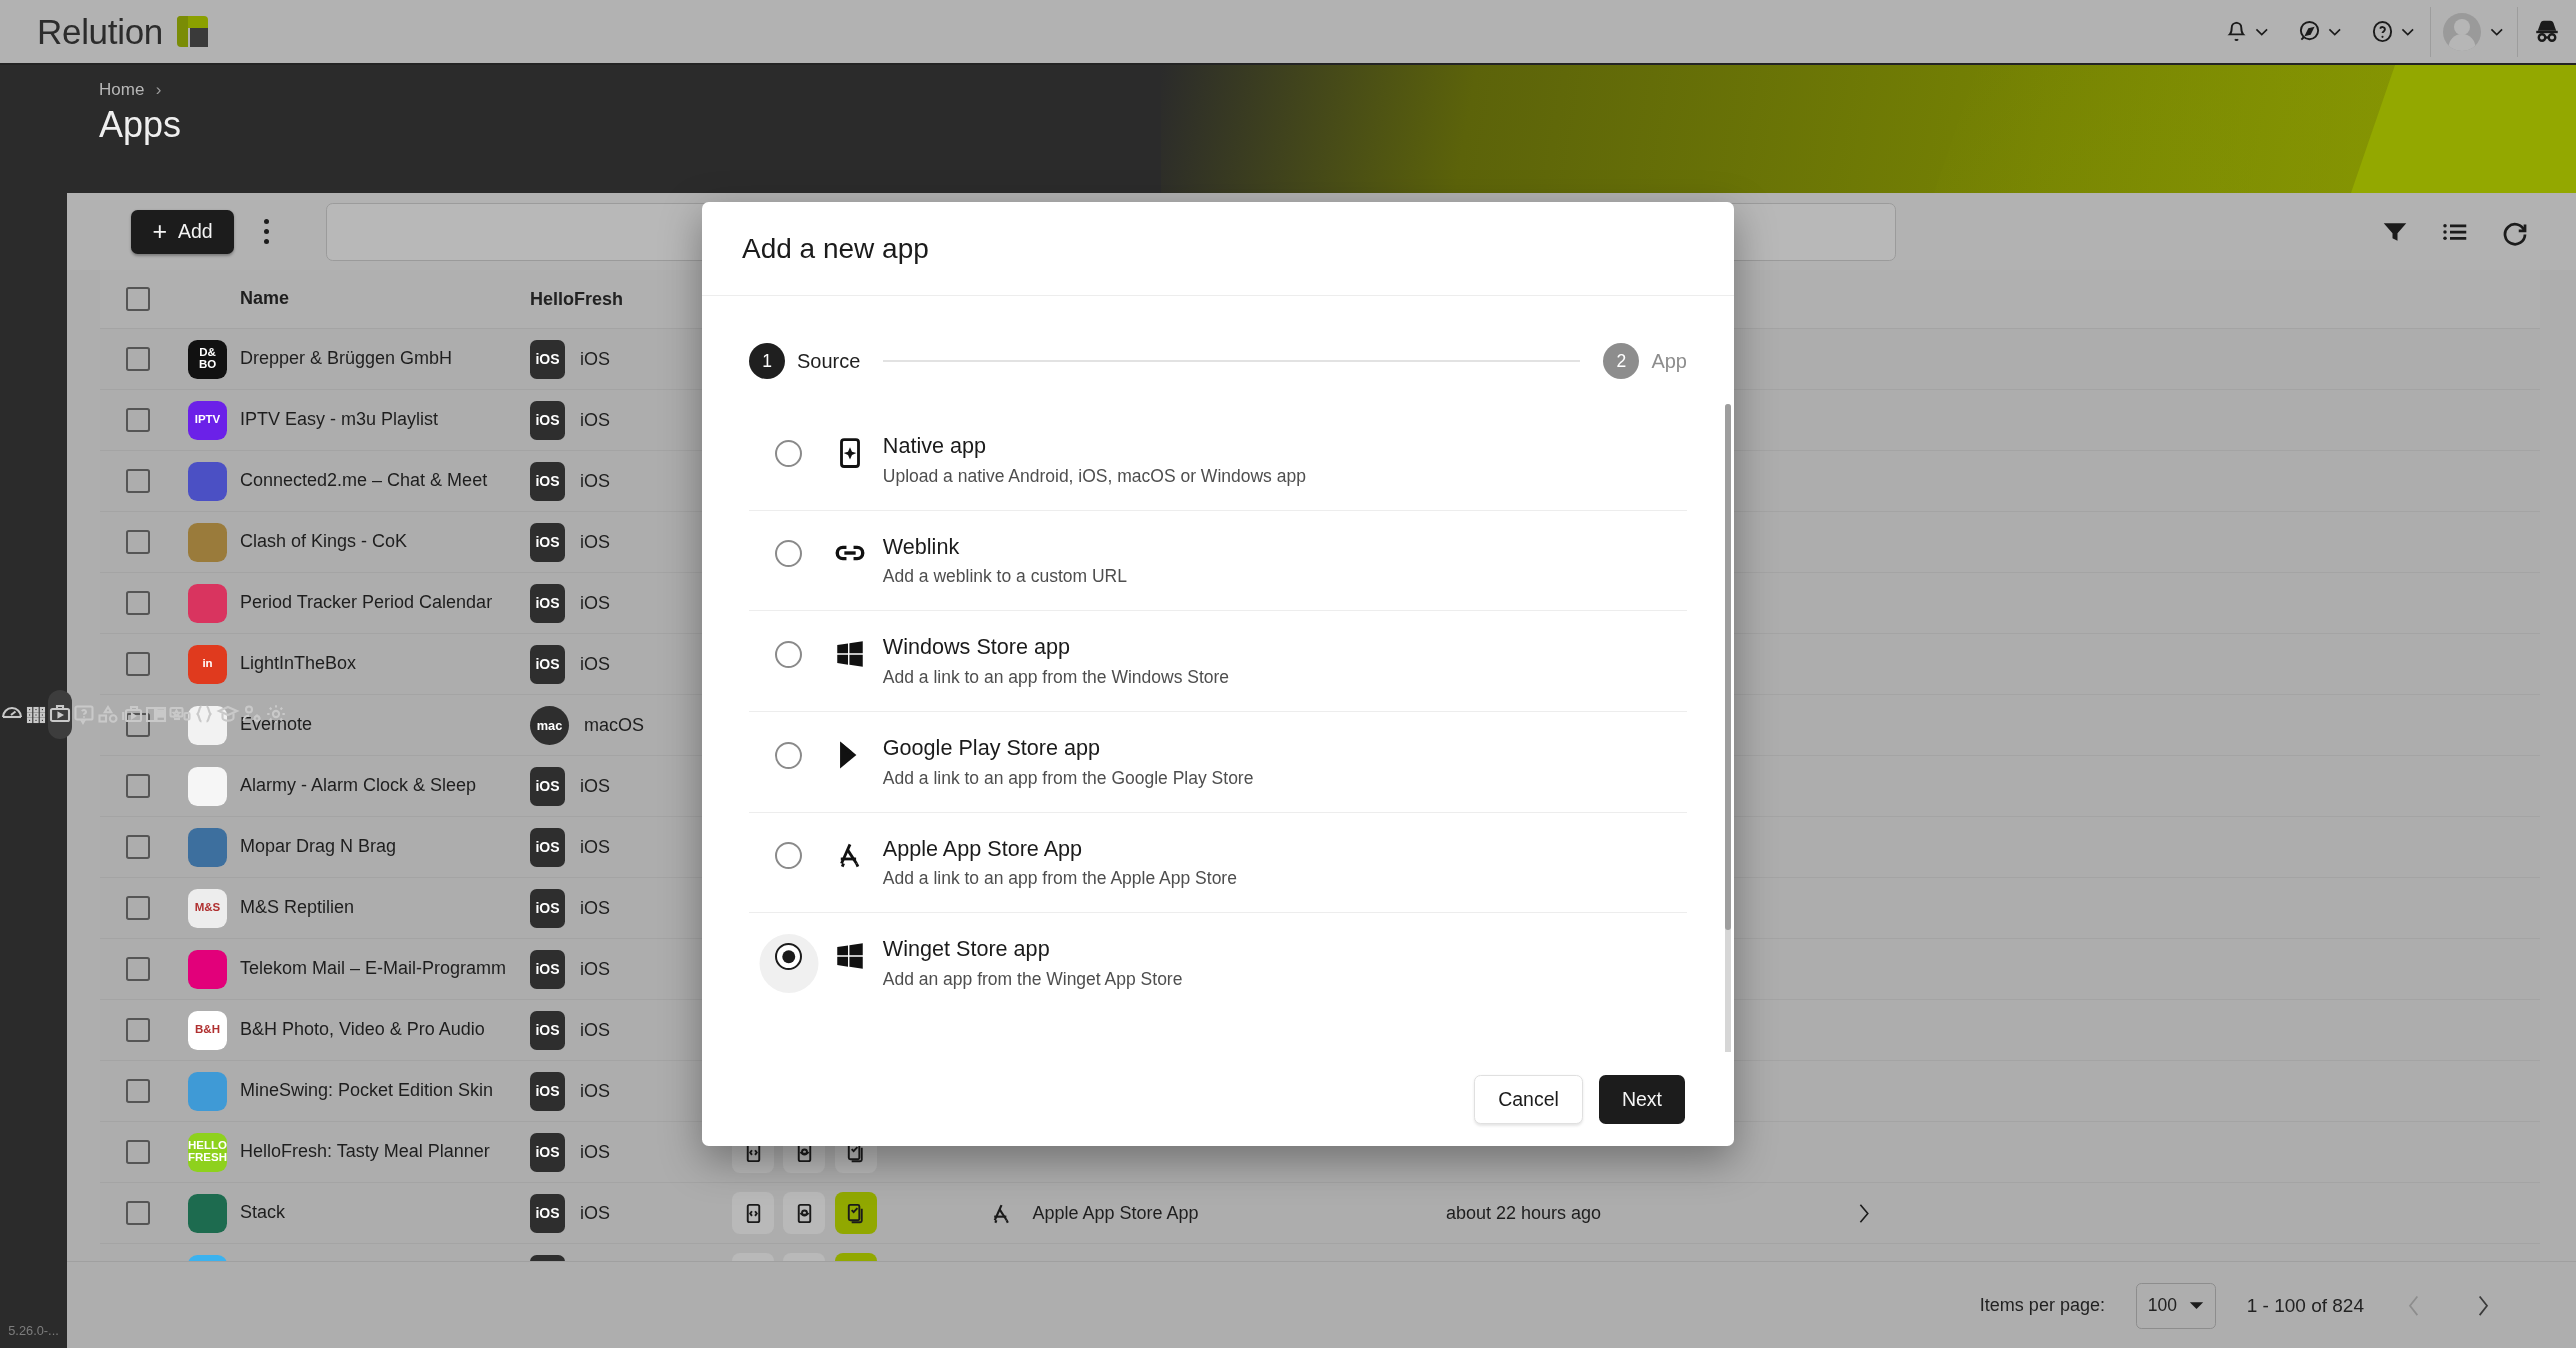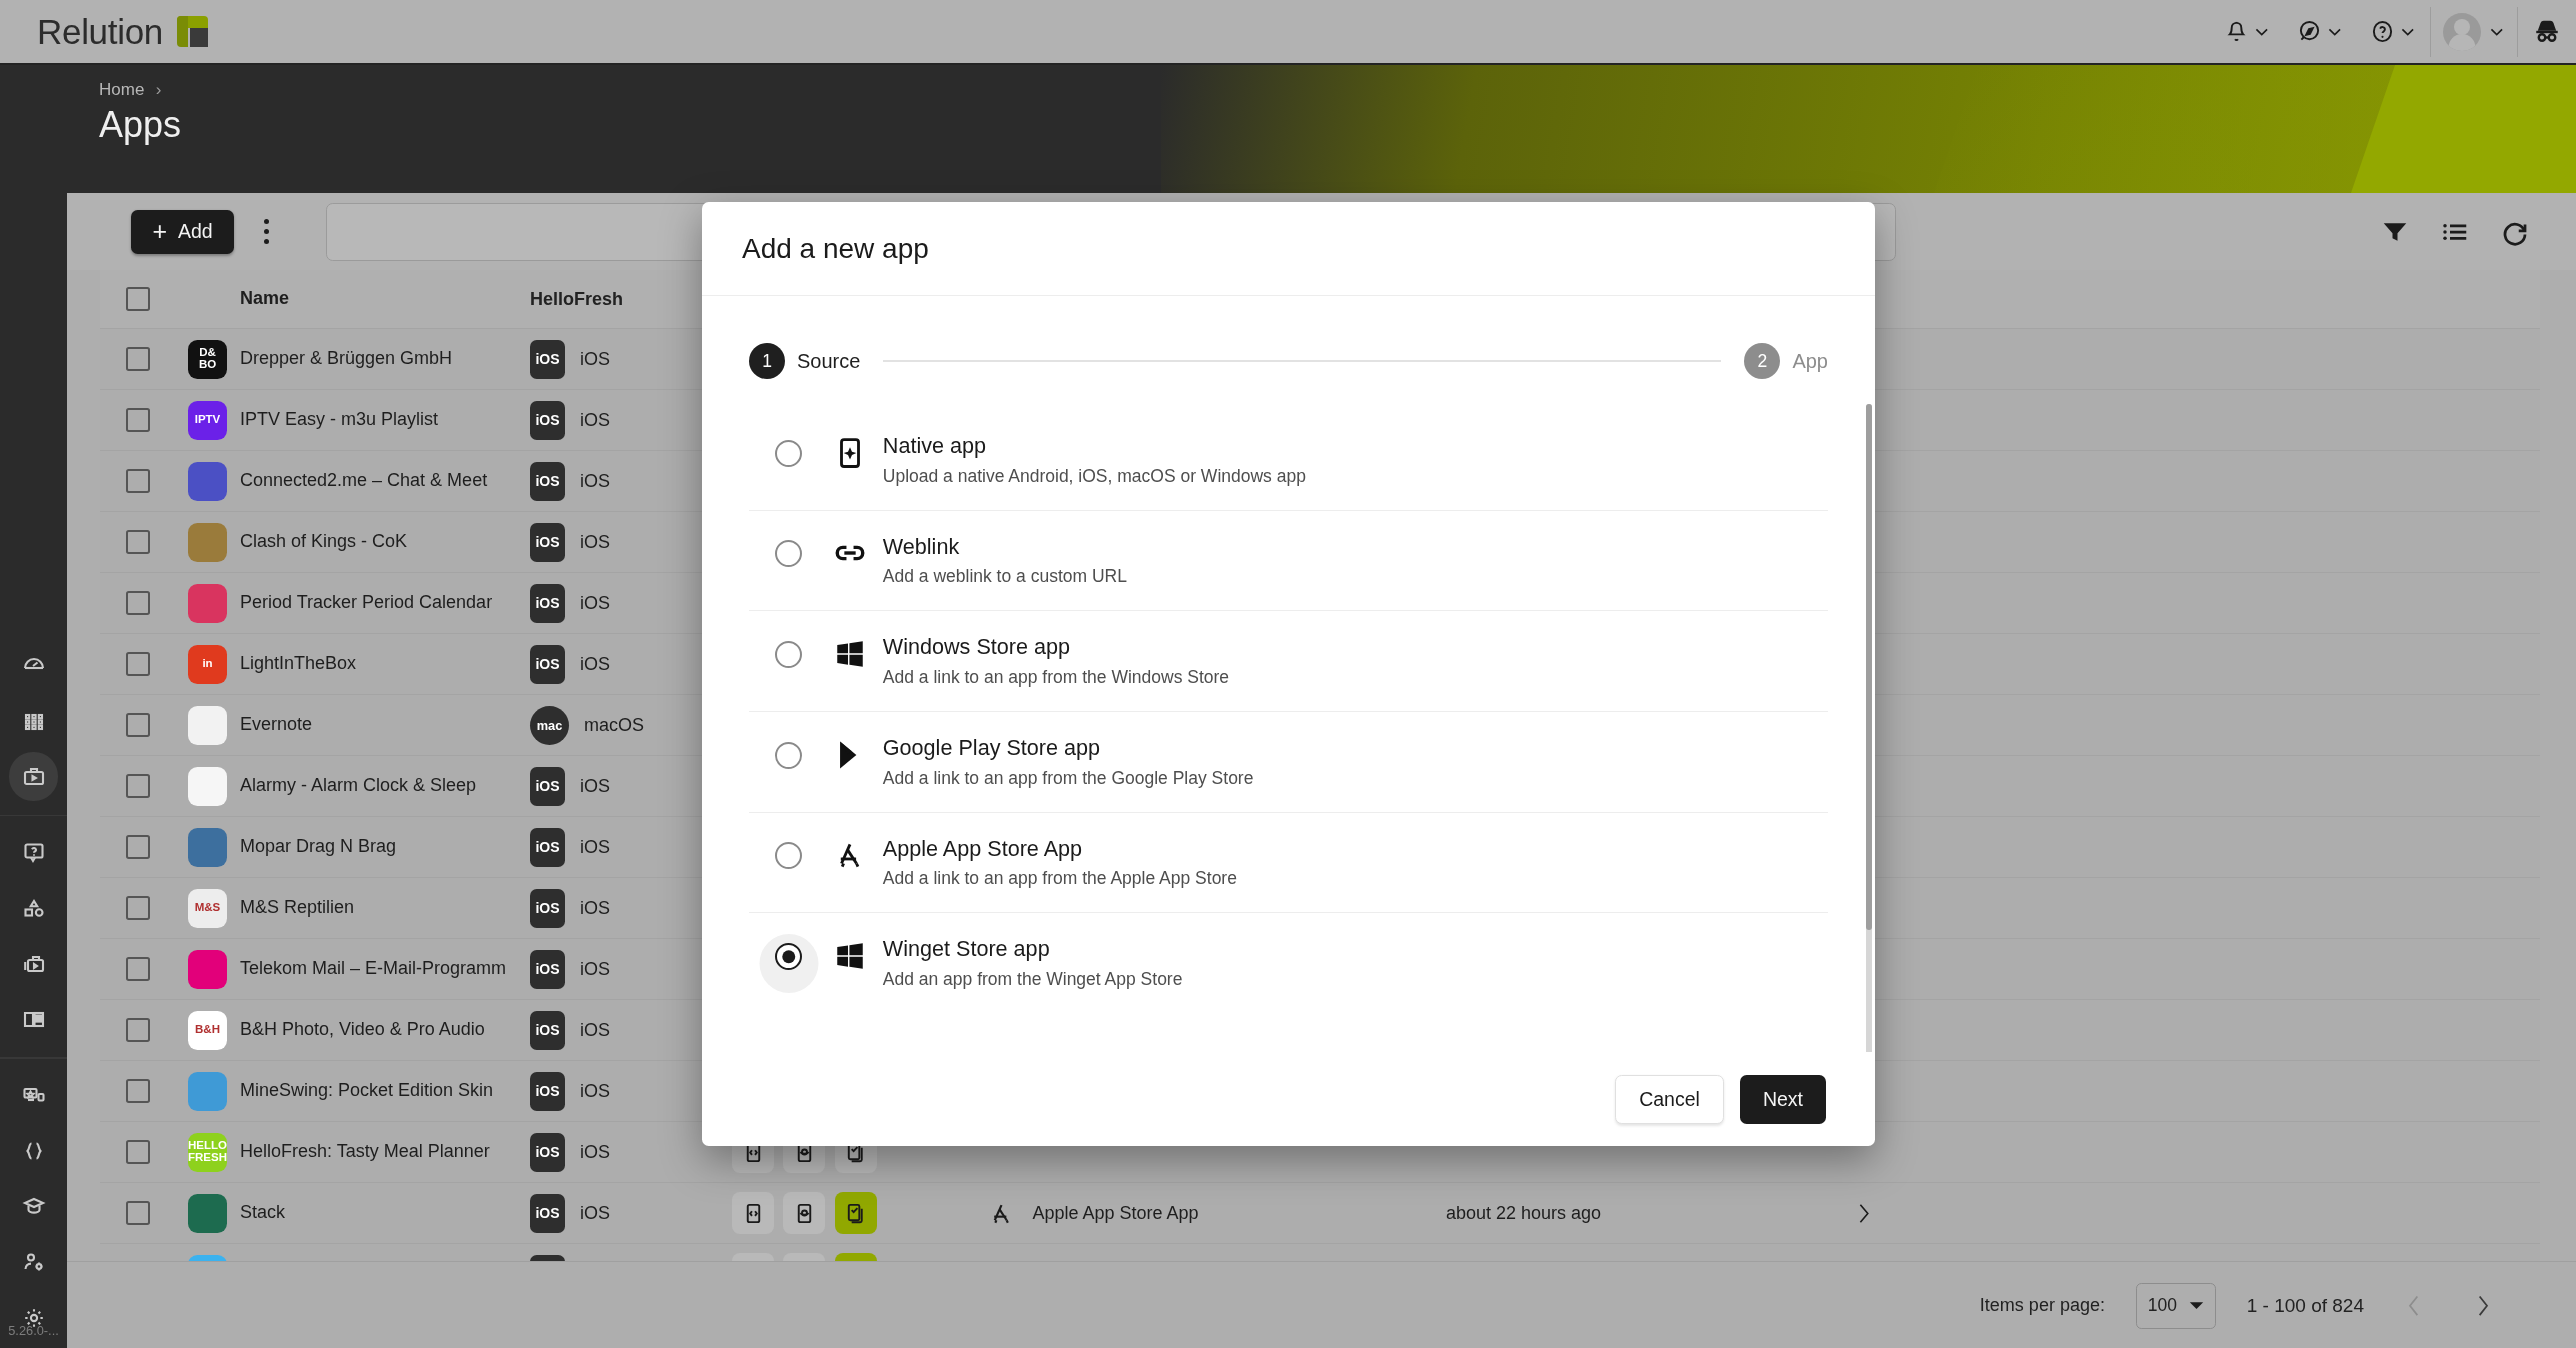--- a/index.html
+++ b/index.html
@@ -32,21 +32,21 @@
      border-left: 1.3px solid #9d9d9d; border-right: 1.3px solid #9d9d9d; }
   .avatar { width: 38px; height: 38px; border-radius: 50%; background: #9a9a9a; overflow: hidden; position: relative; }
   .avatar::before { content:""; position:absolute; left:50%; top:6px; transform:translateX(-50%); width:16px; height:16px; border-radius:50%; background:#b6b6b6;}
   .avatar::after { content:""; position:absolute; left:50%; bottom:-1.3px; transform:translateX(-50%); width:27px; height:17.5px; border-radius:13.5px 13.5px 0 0; background:#b6b6b6;}
   .incognito-btn { display:flex; align-items:center; justify-content:center; width: 58px; height: 65px; cursor: pointer; }
 
   
   .sidebar {
     position: absolute; top: 65px; left: 0; width: 67px; height: 1284px;
     background: #2b2b2b; z-index: 4;
-    display: flex; flex-direction: column; align-items: center; padding-top: 21.6px; justify-content: flex-end;
+    display: flex; flex-direction: row; align-items: center; padding-top: 21.6px;
   }
   .sb-item { width: 49px; height: 49px; margin-bottom: 6.7px; border-radius: 24px;
     display:flex; align-items:center; justify-content:center; cursor:pointer; }
   .sb-item svg { width: 24px; height: 24px; stroke:#c9c9c9; fill:none; stroke-width:2.1; }
   .sb-item.active { background: #3d3d3d; }
   .sb-sep { width: 67px; height: 1.3px; background: #383838; margin: 6.7px 0 12px; }
   .sb-version { position:absolute; bottom: 10.8px; left:0; width:67px; text-align:center;
       font-size: 12.8px; color:#7d7d7d; }
 
   
@@ -115,21 +115,21 @@
      padding-right: 74px; gap: 31px; border-top: 1.3px solid #a0a0a0; }
   .pg-label { font-size: 18px; color:#222; }
   .pg-select { height: 46px; min-width: 75px; padding: 0 10.8px; border: 1.3px solid #8d8d8d;
      border-radius: 5.4px; display:flex; align-items:center; gap: 12px; font-size: 17.5px; color:#222; cursor:pointer; }
   .pg-range { font-size: 19px; color:#222; }
   .pg-arrow { width: 38px; height: 38px; display:flex; align-items:center; justify-content:center; cursor:pointer; }
 
   
   .scrim { position:absolute; inset:0; background: rgba(255,255,255,0.0); z-index: 20; }
   .modal {
-    position:absolute; left: 702px; top: 202px; width: 1173px; height: 944px;
+    position:absolute; left: 702px; top: 202px; width: 1032px; height: 944px;
     background: #fff; border-radius: 6.7px; z-index: 21;
     box-shadow: 0 13.5px 40px rgba(0,0,0,.35);
     display:flex; flex-direction:column;
   }
   .modal-head { height: 94px; display:flex; align-items:center; padding-left: 40px;
      border-bottom: 1.3px solid #ededed; }
   .modal-title { font-size: 28px; color: #1b1b1b; }
   .modal-body { flex:1; overflow:hidden; position:relative; }
   .stepper { display:flex; align-items:center; padding: 47px 47px 0 47px; }
   .step { display:flex; align-items:center; gap: 12px; }

